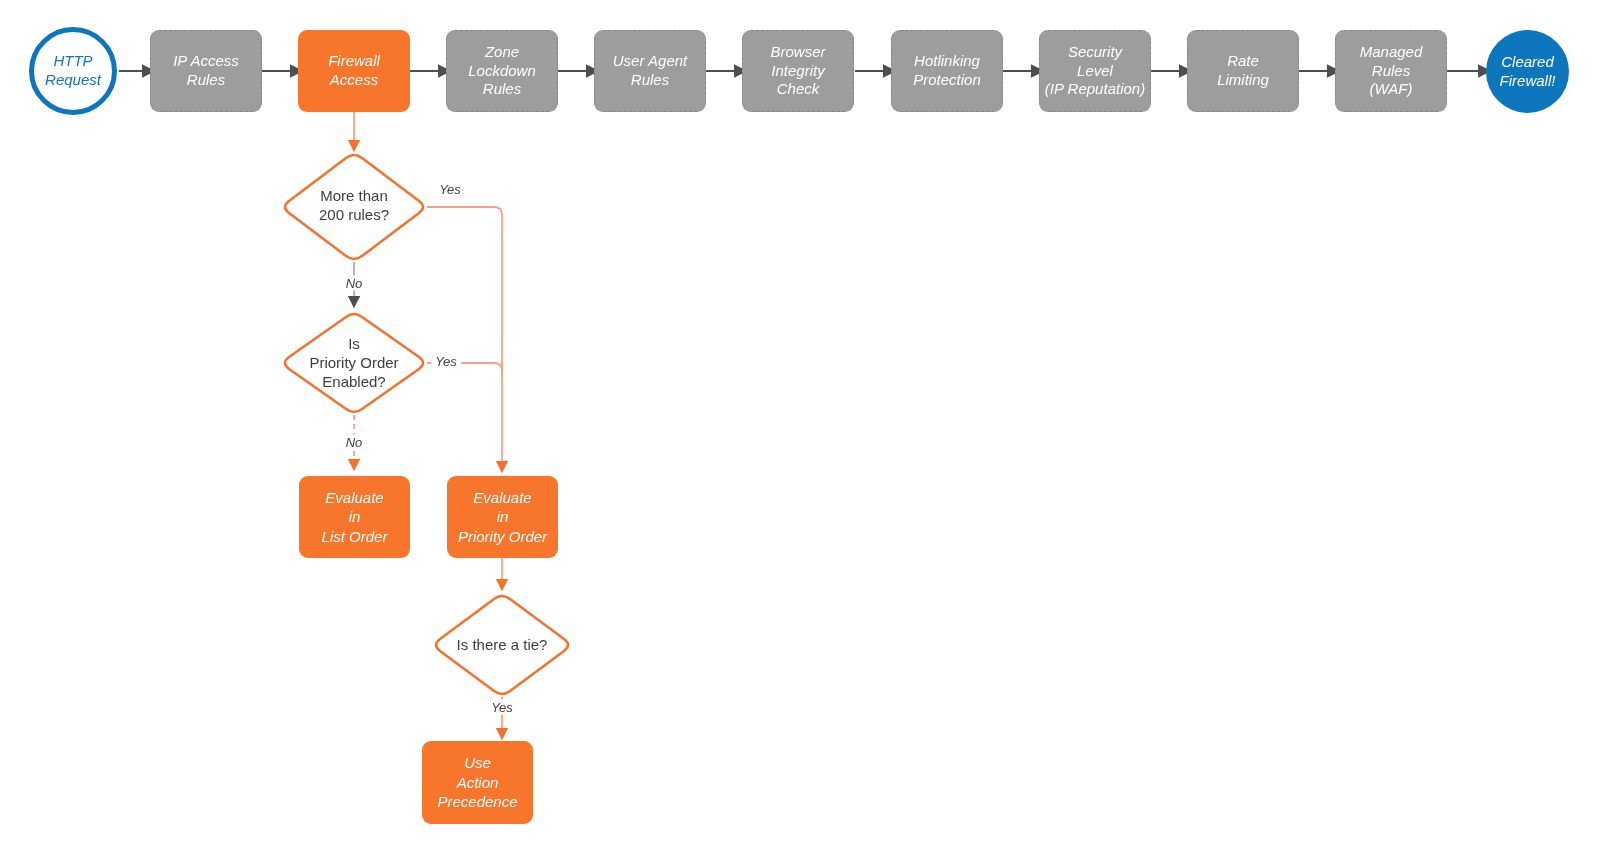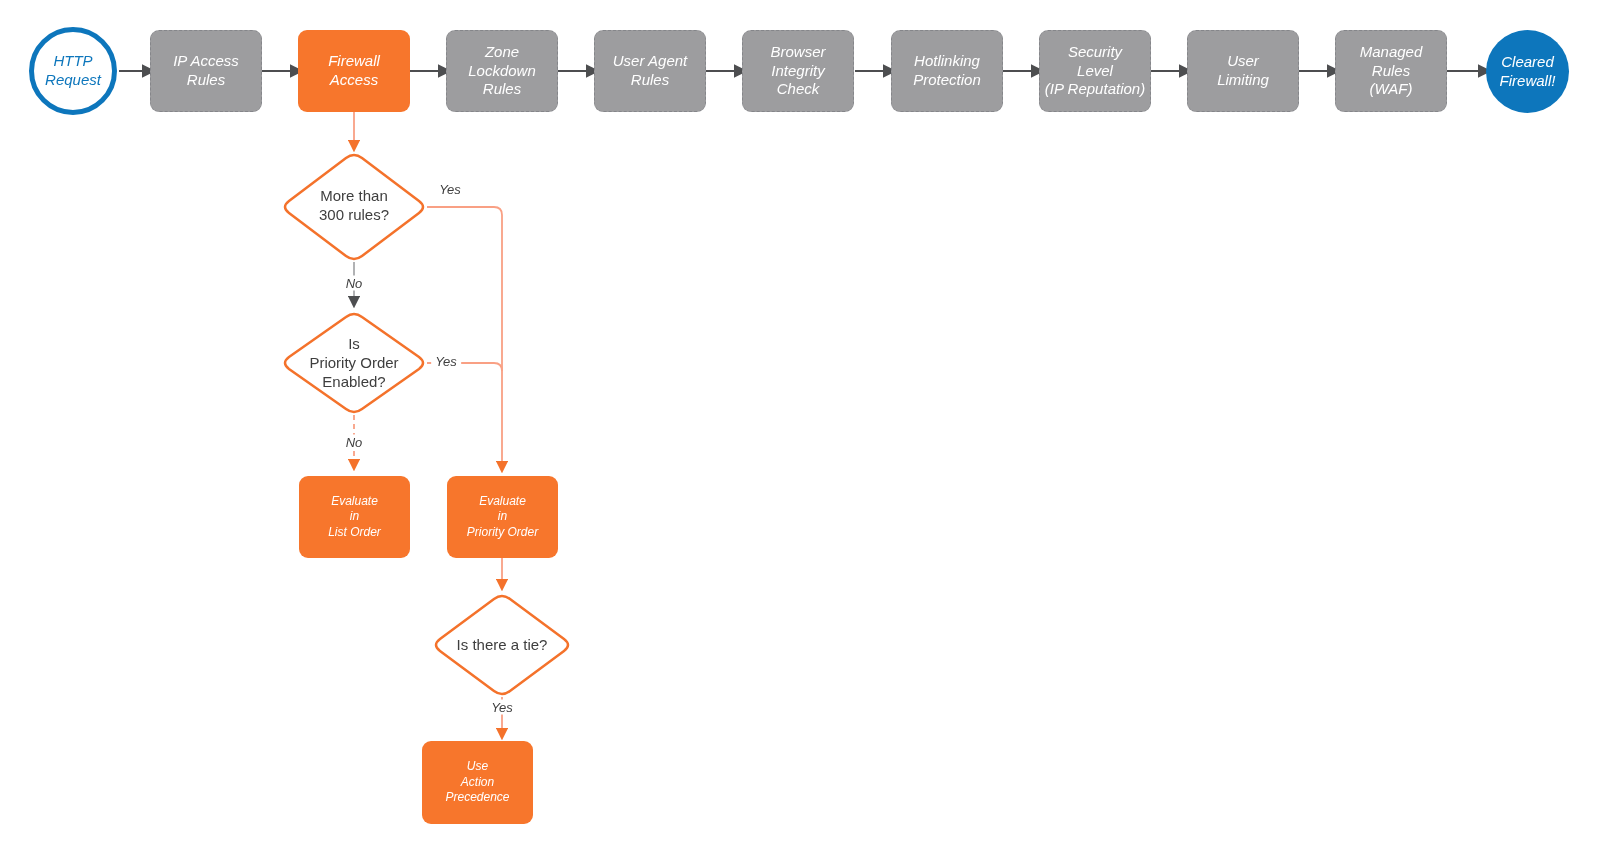--- a/index.html
+++ b/index.html
@@ -24,21 +24,21 @@
   .circle.start{
     left:29px;top:27px;width:88px;height:88px;
     background:#ffffff;border:5px solid var(--blue);color:var(--blue);
   }
   .circle.end{
     left:1486px;top:30px;width:83px;height:83px;
     background:var(--blue);color:#ffffff;
   }
   .obox{
     width:111px;border-radius:9px;background:var(--orange-fill);
-    color:#ffffff;font-style:italic;font-size:12px;line-height:1.3;
+    color:#ffffff;font-style:italic;font-size:15px;line-height:1.3;
   }
   .qtext{
     position:absolute;transform:translate(-50%,-50%);width:140px;text-align:center;
     color:var(--text-dark);font-size:15px;line-height:1.25;white-space:pre-line;z-index:3;
   }
   .edge-label{
     position:absolute;transform:translate(-50%,-50%);background:#ffffff;padding:0 4px;
     color:var(--text-dark);font-style:italic;font-size:13px;z-index:3;
   }
 
@@ -105,28 +105,28 @@
   <div class="node stage" style="left:594px">User Agent
 Rules</div>
   <div class="node stage" style="left:891px">Hotlinking
 Protection</div>
   <div class="node stage" style="left:742px">Browser
 Integrity
 Check</div>
   <div class="node stage" style="left:1039px">Security
 Level
 (IP Reputation)</div>
-  <div class="node stage" style="left:1187px">User
+  <div class="node stage" style="left:1187px">Rate
 Limiting</div>
   <div class="node stage" style="left:1335px">Managed
 Rules
 (WAF)</div>
 
   <div class="qtext" style="left:354px;top:206px">More than
-300 rules?</div>
+200 rules?</div>
   <div class="qtext" style="left:354px;top:363px">Is
 Priority Order
 Enabled?</div>
   <div class="qtext" style="left:502px;top:645px">Is there a tie?</div>
 
   <div class="edge-label" style="left:450px;top:189px">Yes</div>
   <div class="edge-label" style="left:354px;top:283px">No</div>
   <div class="edge-label" style="left:446px;top:361px">Yes</div>
   <div class="edge-label" style="left:354px;top:442px">No</div>
   <div class="edge-label" style="left:502px;top:707px">Yes</div>

